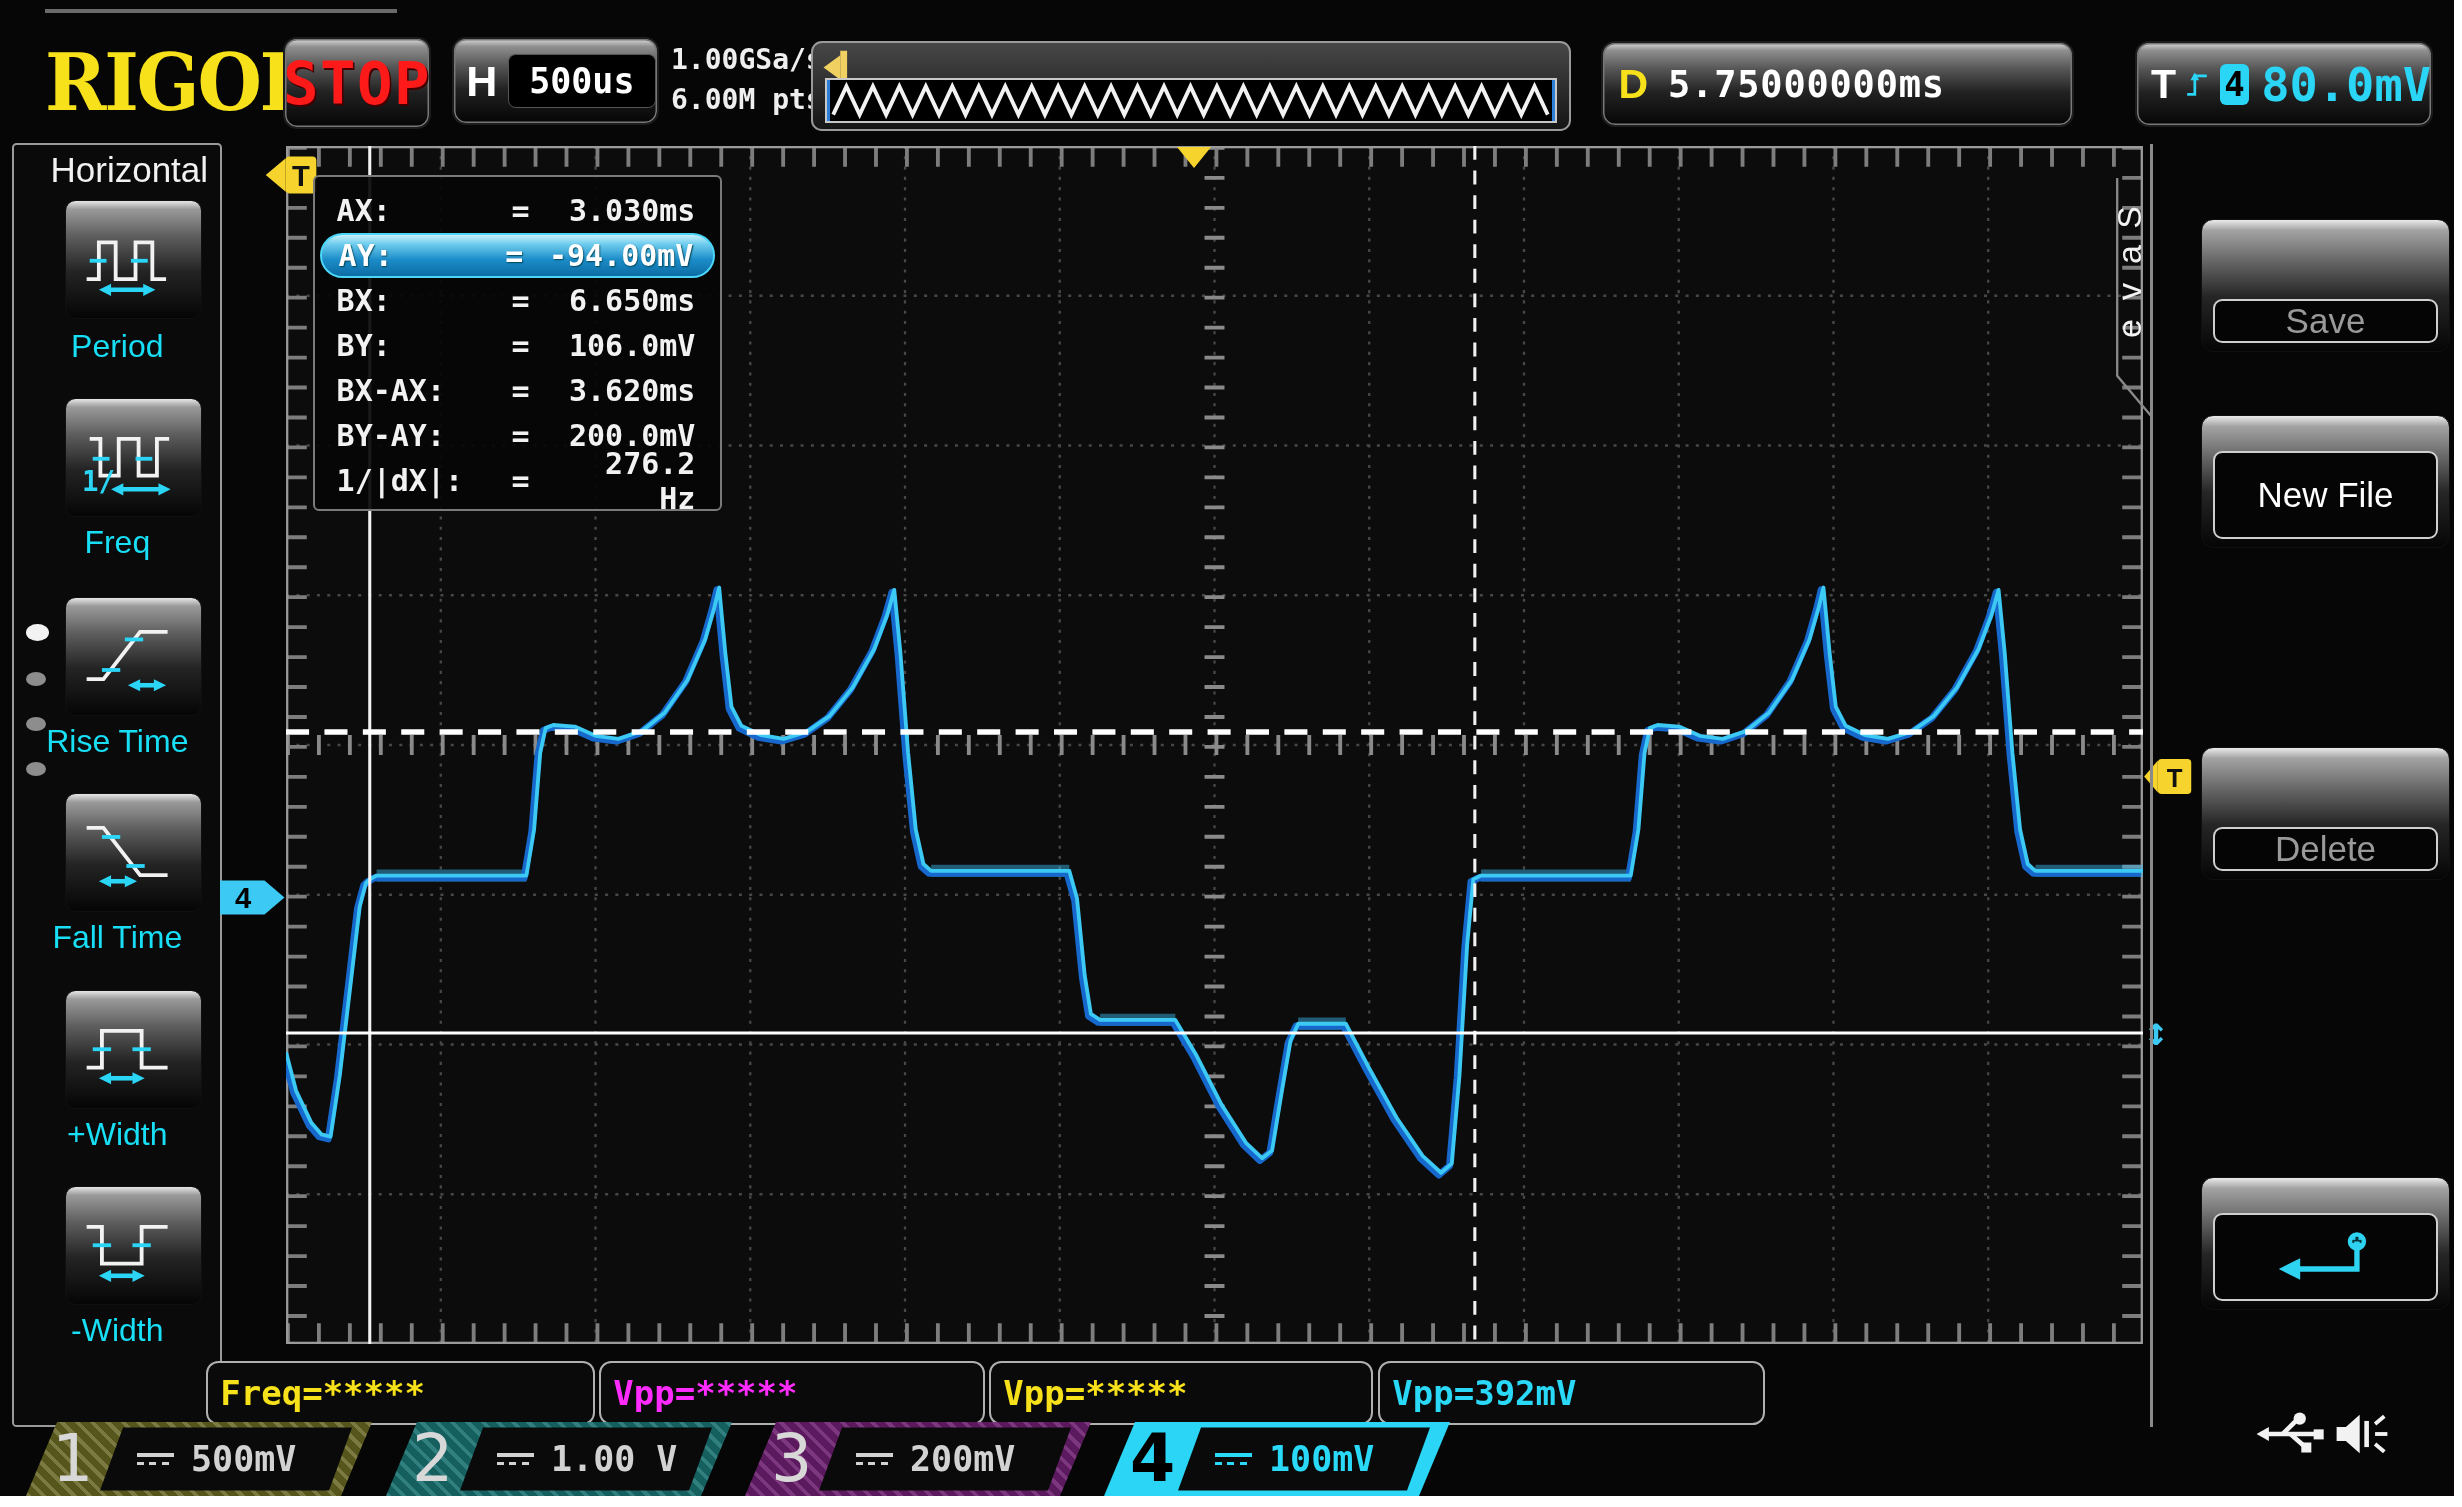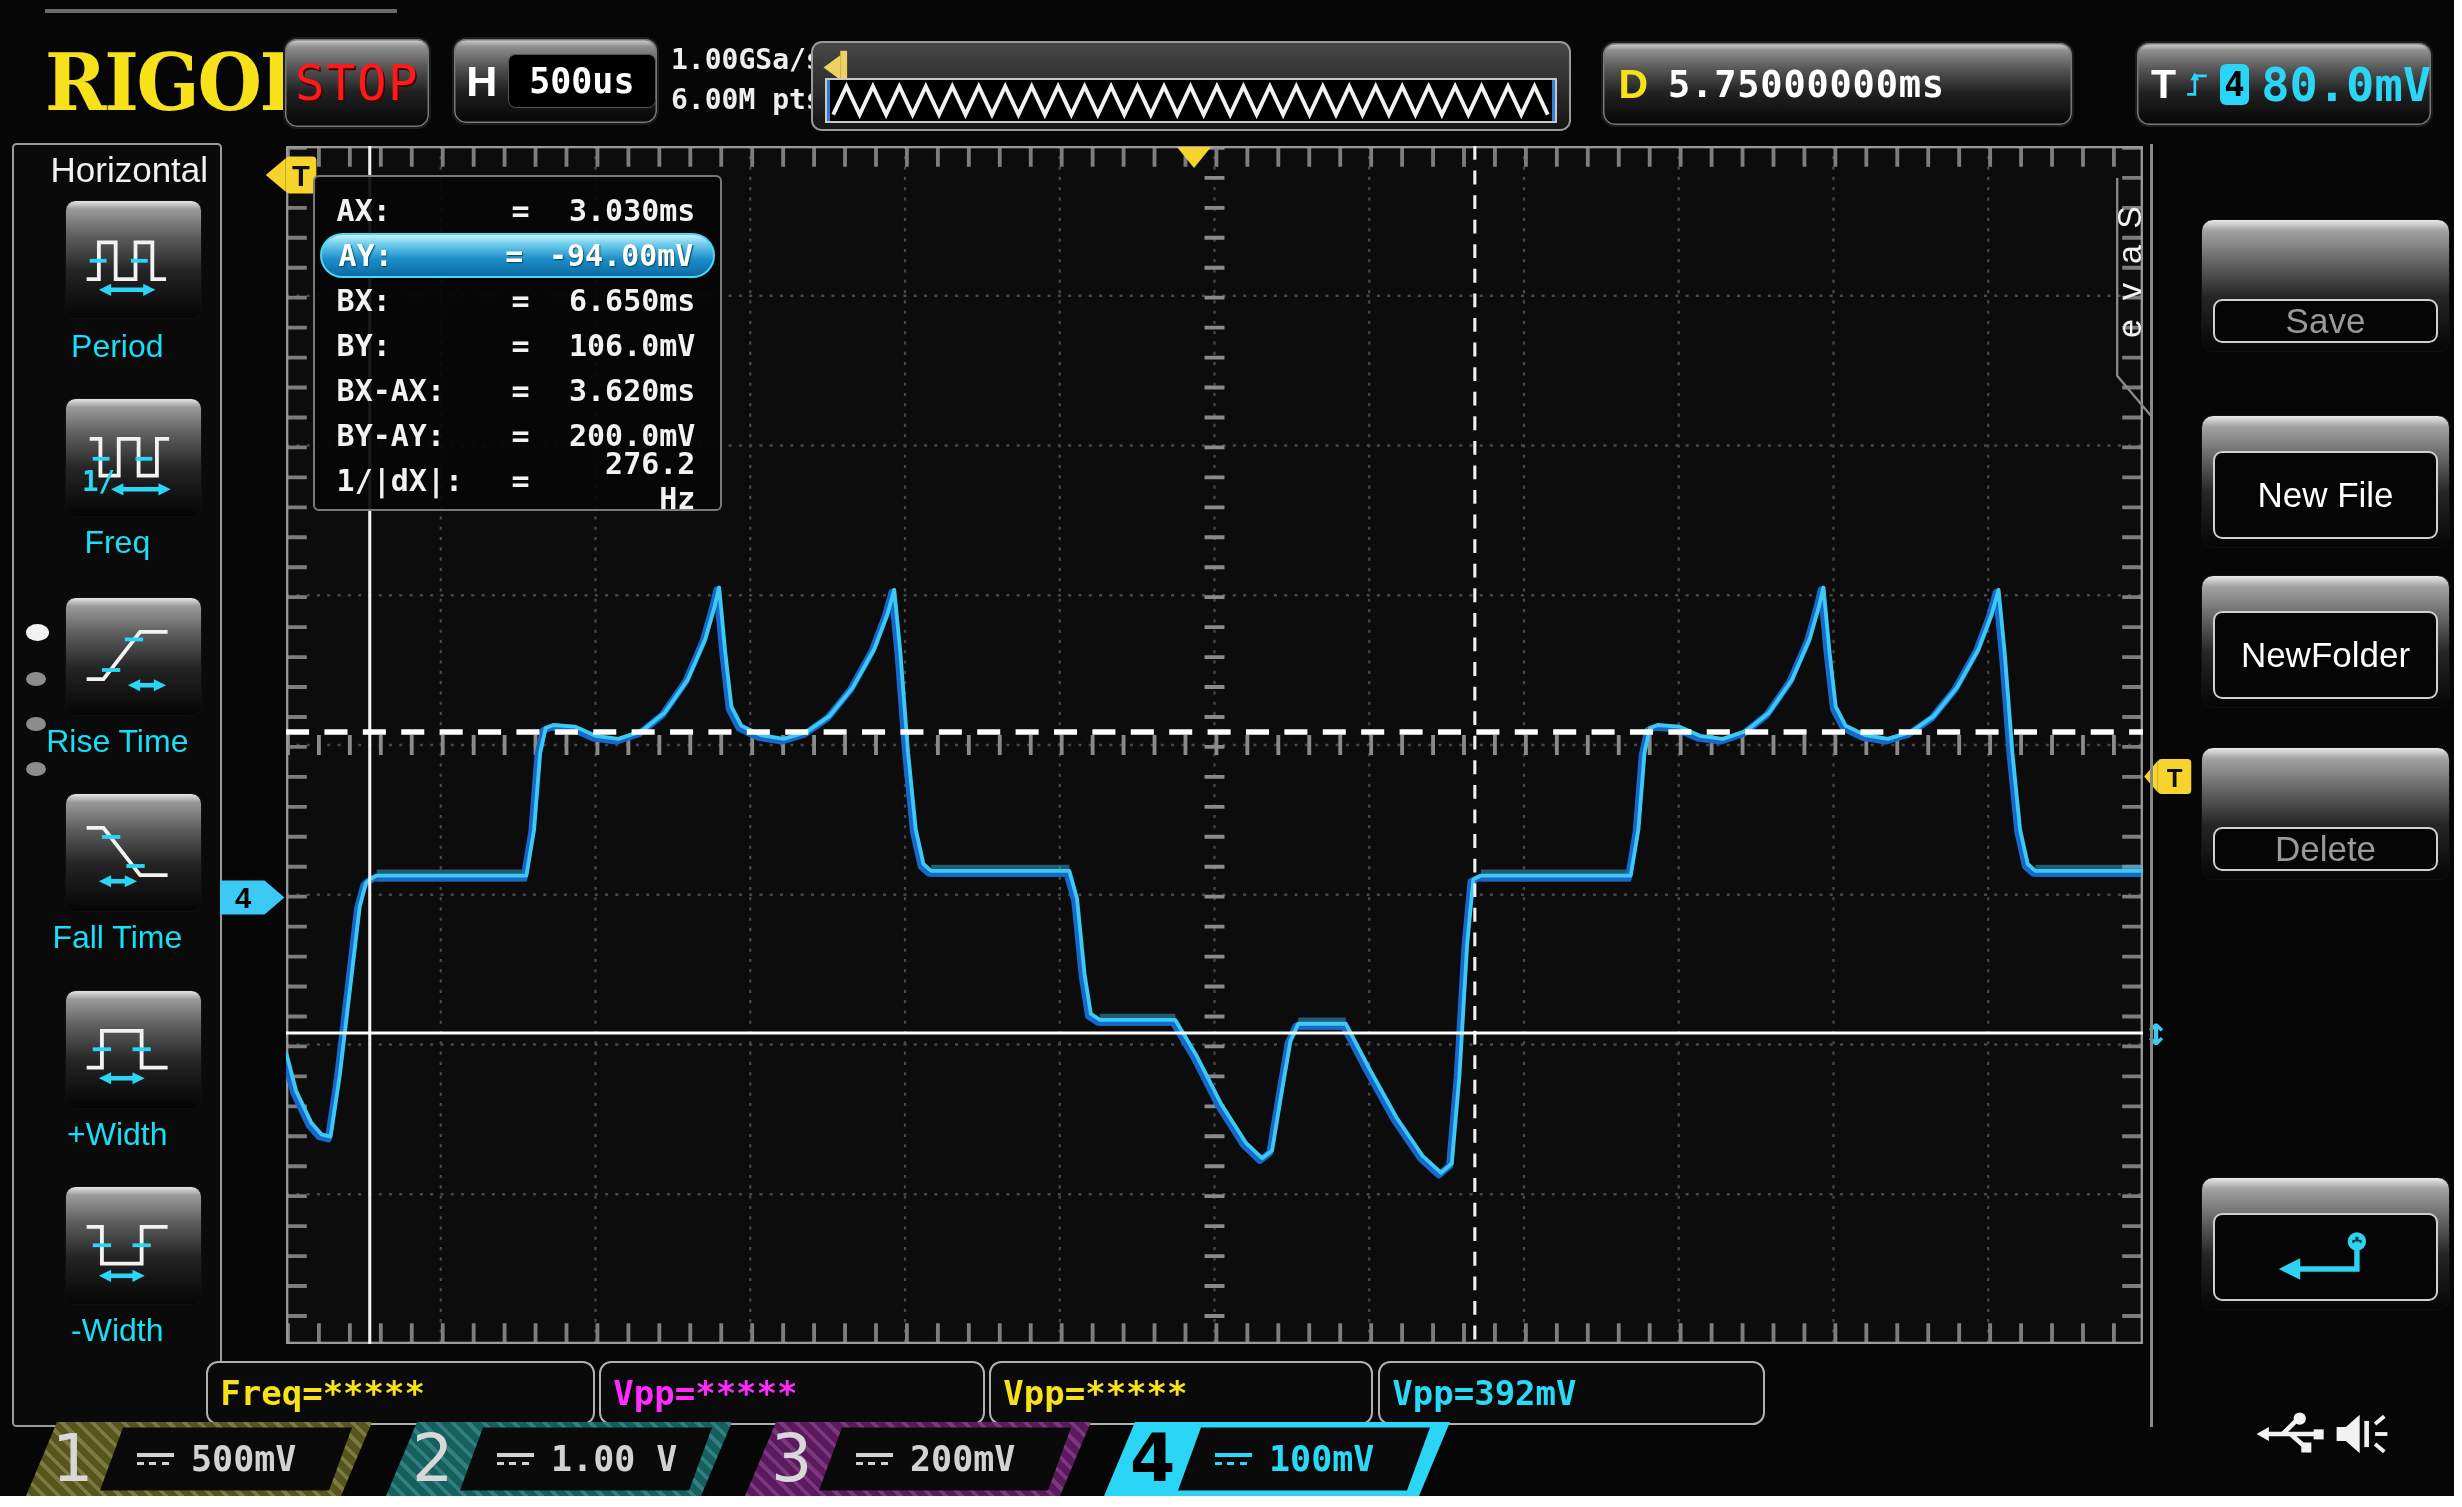--- a/index.html
+++ b/index.html
@@ -6,21 +6,21 @@
   .screen{position:relative;width:2454px;height:1496px;background:#060606;overflow:hidden;
           font-family:"DejaVu Sans Mono", monospace;}
   
   .bezel-line{position:absolute;left:45px;top:9.2px;width:352px;height:3.8px;background:#6a6a6a;}
   .logo{position:absolute;left:45px;top:45px;font-family:"DejaVu Serif", serif;font-weight:bold;
         font-size:74px;line-height:77px;color:#f6e11a;letter-spacing:-2.3px;transform:scaleY(1.05);}
   .tbtn{position:absolute;border:2.3px solid #1c1c1c;border-radius:14px;
         background:linear-gradient(180deg,#d9d9d9 0%,#8f8f8f 9%,#555 32%,#222 60%,#050505 100%);
         box-shadow:inset 0 0 0 1.5px #777;display:flex;align-items:center;justify-content:center;}
   .stop-btn{left:283px;top:37px;width:144px;height:88px;}
-  .stop-txt{color:#ff1a1a;font-weight:normal;font-size:49px;letter-spacing:1.5px;text-shadow:1.5px 1.5px 0 #400;}
+  .stop-txt{color:#ff1a1a;font-weight:bold;font-size:59px;letter-spacing:1.5px;text-shadow:1.5px 1.5px 0 #400;}
   .hbox{left:452px;top:37px;width:207px;height:88px;justify-content:flex-start;padding-left:12.3px;box-sizing:border-box;}
   .hletter{color:#fff;font-weight:bold;font-size:43px;font-family:"Liberation Sans",sans-serif;}
   .hval{margin-left:10.8px;background:#000;border:1.5px solid #555;border-radius:7.7px;padding:6.1px 20px;
         color:#fff;font-size:35px;font-weight:bold;}
   .srate{position:absolute;left:671px;top:40px;color:#efefef;font-size:28px;font-weight:bold;line-height:40px;}
   .preview{position:absolute;left:811px;top:41px;width:756px;height:86px;border:2.3px solid #9a9a9a;border-radius:10.8px;
            background:linear-gradient(180deg,#474747,#151515);}
   .pv-inner{position:absolute;left:12.3px;right:12.3px;top:35px;bottom:6.1px;background:#000;border:2.3px solid #c8c8c8;}
   .pv-edge{position:absolute;top:0;bottom:0;width:3.1px;background:#2b7fd8;}
   .dbox{left:1601px;top:41px;width:473px;height:86px;justify-content:flex-start;padding-left:15.4px;box-sizing:border-box;}
@@ -357,23 +357,20 @@
   <div class="rtab-letter" style="top:235px;">a</div>
   <div class="rtab-letter" style="top:272px;">v</div>
   <div class="rtab-letter" style="top:309px;">e</div>
 
   <div class="rbtn" style="top:219px;">
     <div class="rbtn-inner dim">Save</div>
   </div>
   <div class="rbtn" style="top:415px;">
     <div class="rbtn-inner">New File</div>
   </div>
-  <div class="rbtn" style="top:575px;">
-    <div class="rbtn-inner">NewFolder</div>
-  </div>
   <div class="rbtn" style="top:747px;">
     <div class="rbtn-inner dim">Delete</div>
   </div>
   <div class="rbtn" style="top:1177px;">
     <div class="rbtn-inner">
       <svg width="115" height="57" viewBox="0 0 150 74">
         <circle cx="116" cy="16" r="12" fill="#2fd3f2"></circle>
         <line x1="110" y1="16" x2="122" y2="16" stroke="#05343c" stroke-width="4"></line>
         <line x1="116" y1="10" x2="116" y2="22" stroke="#05343c" stroke-width="4"></line>
         <polyline points="116,16 116,52 38,52" fill="none" stroke="#2fd3f2" stroke-width="7"></polyline>

